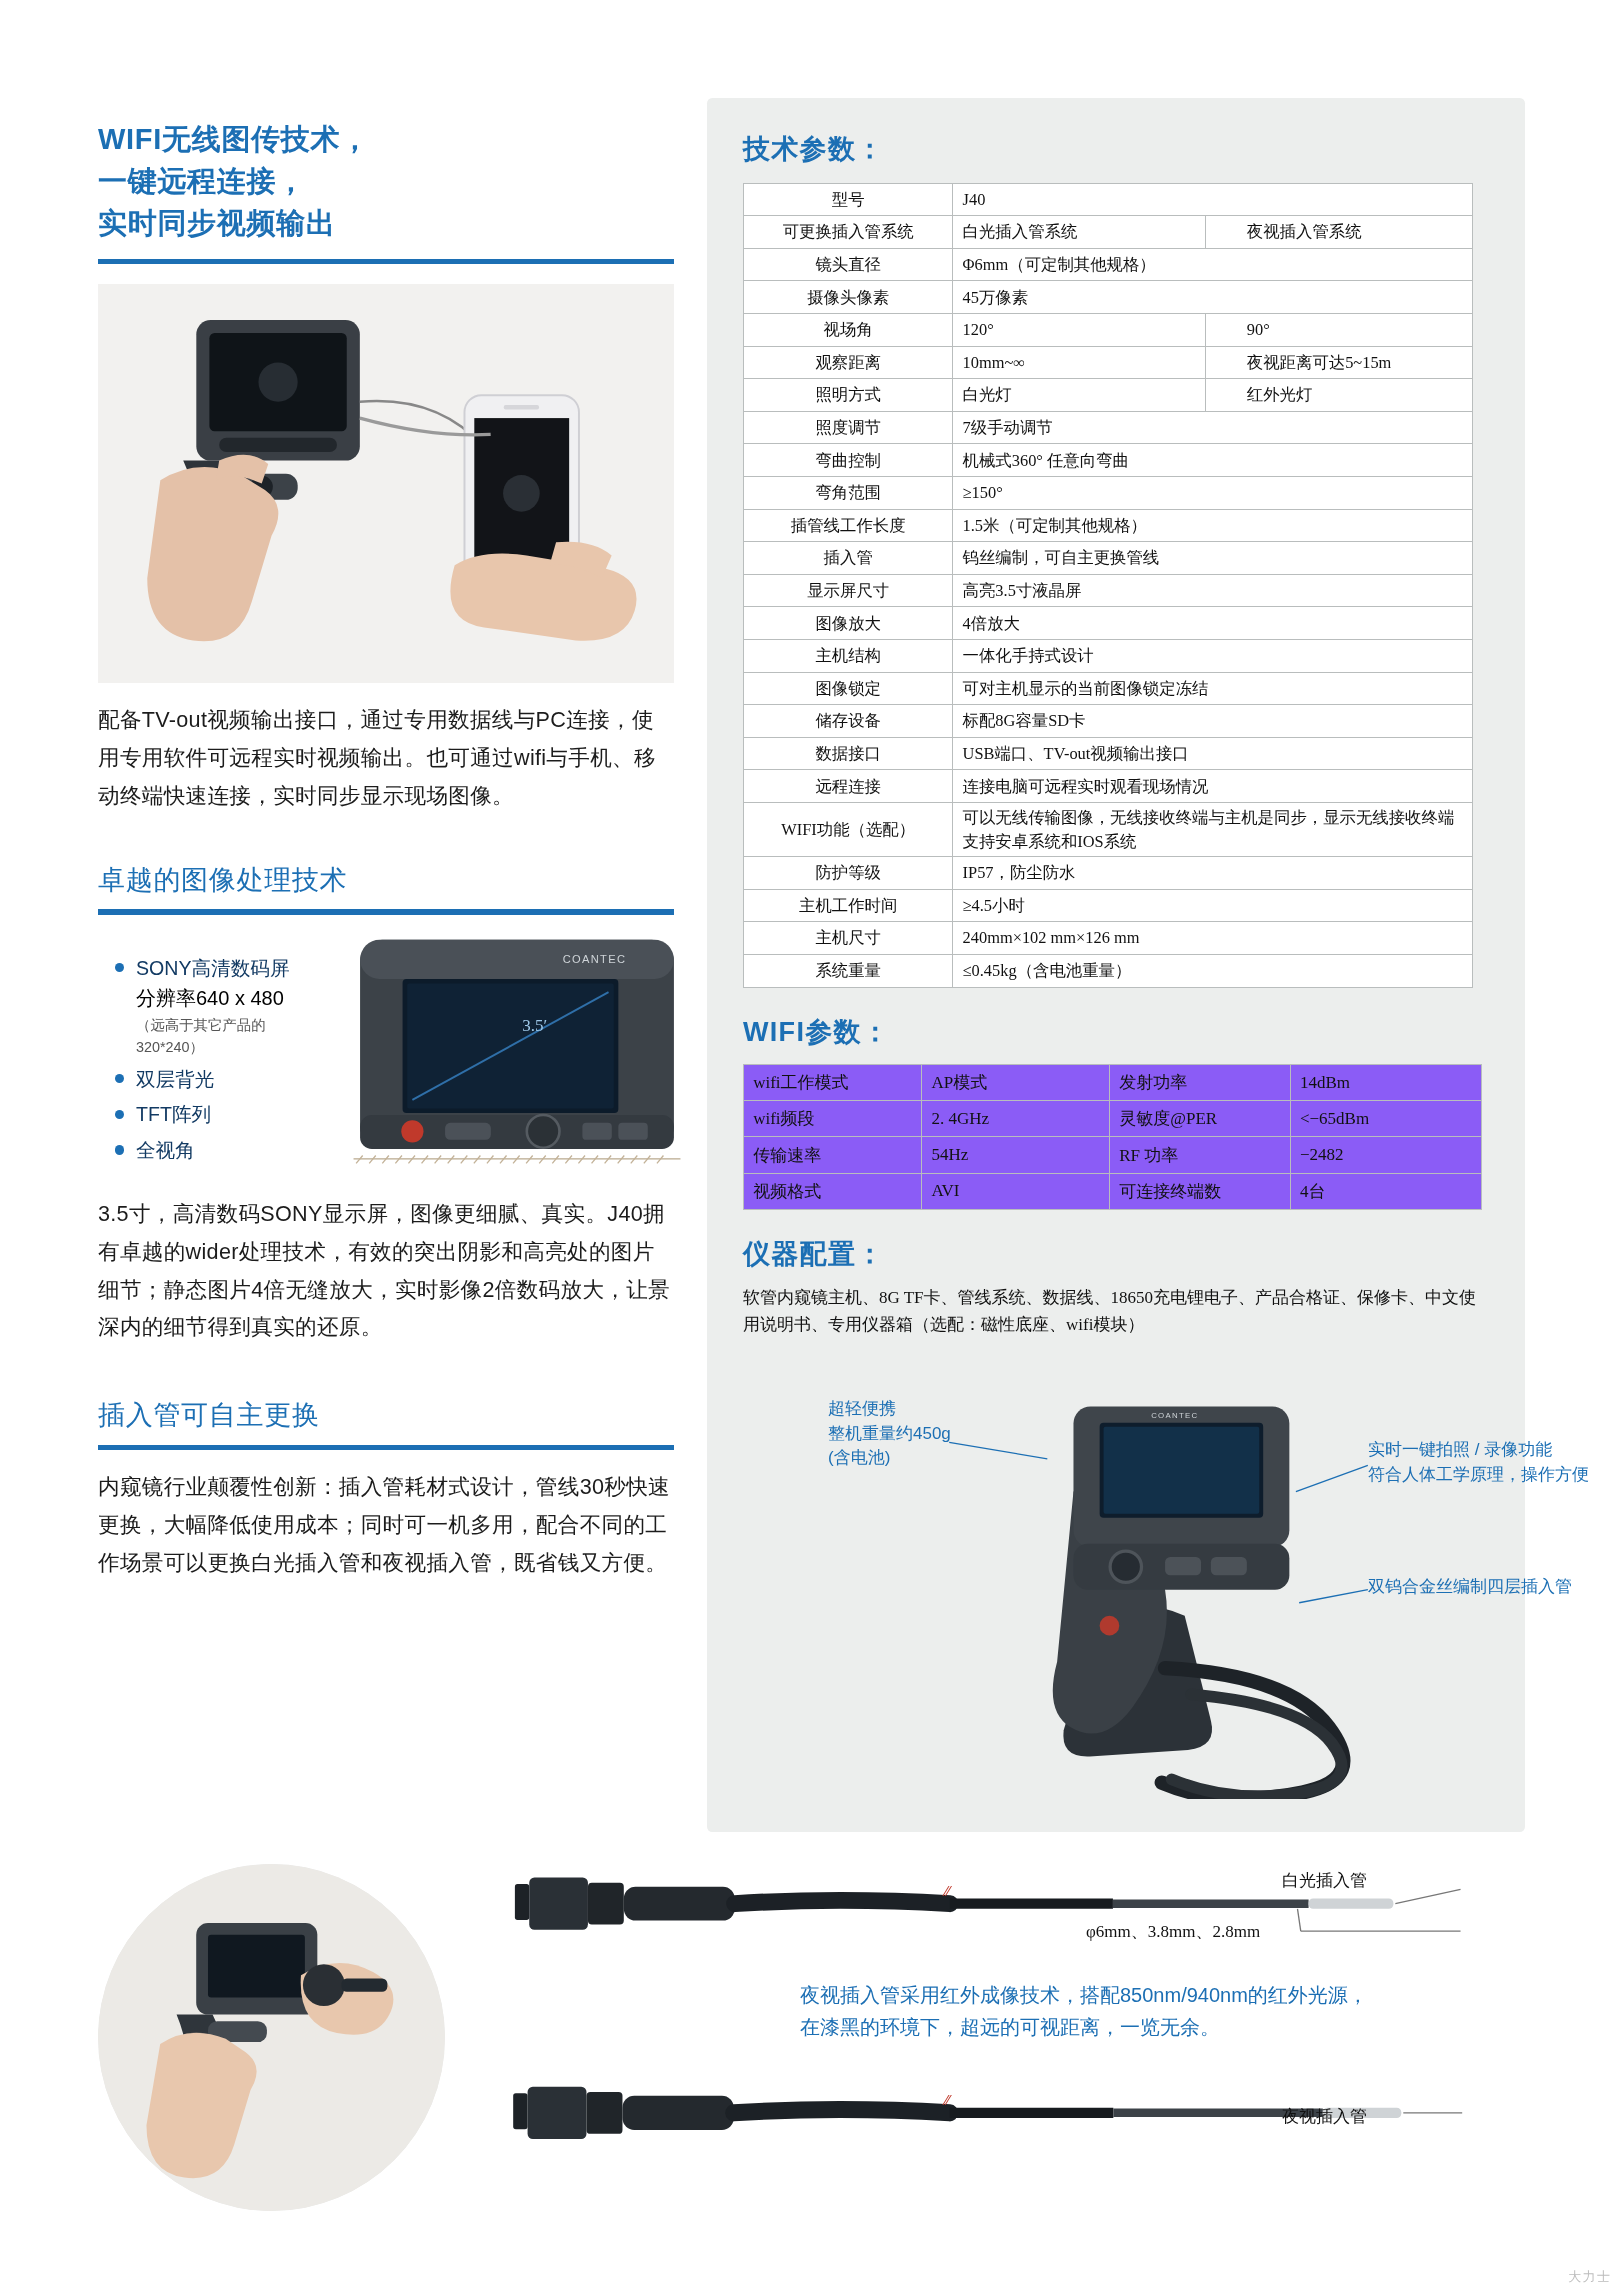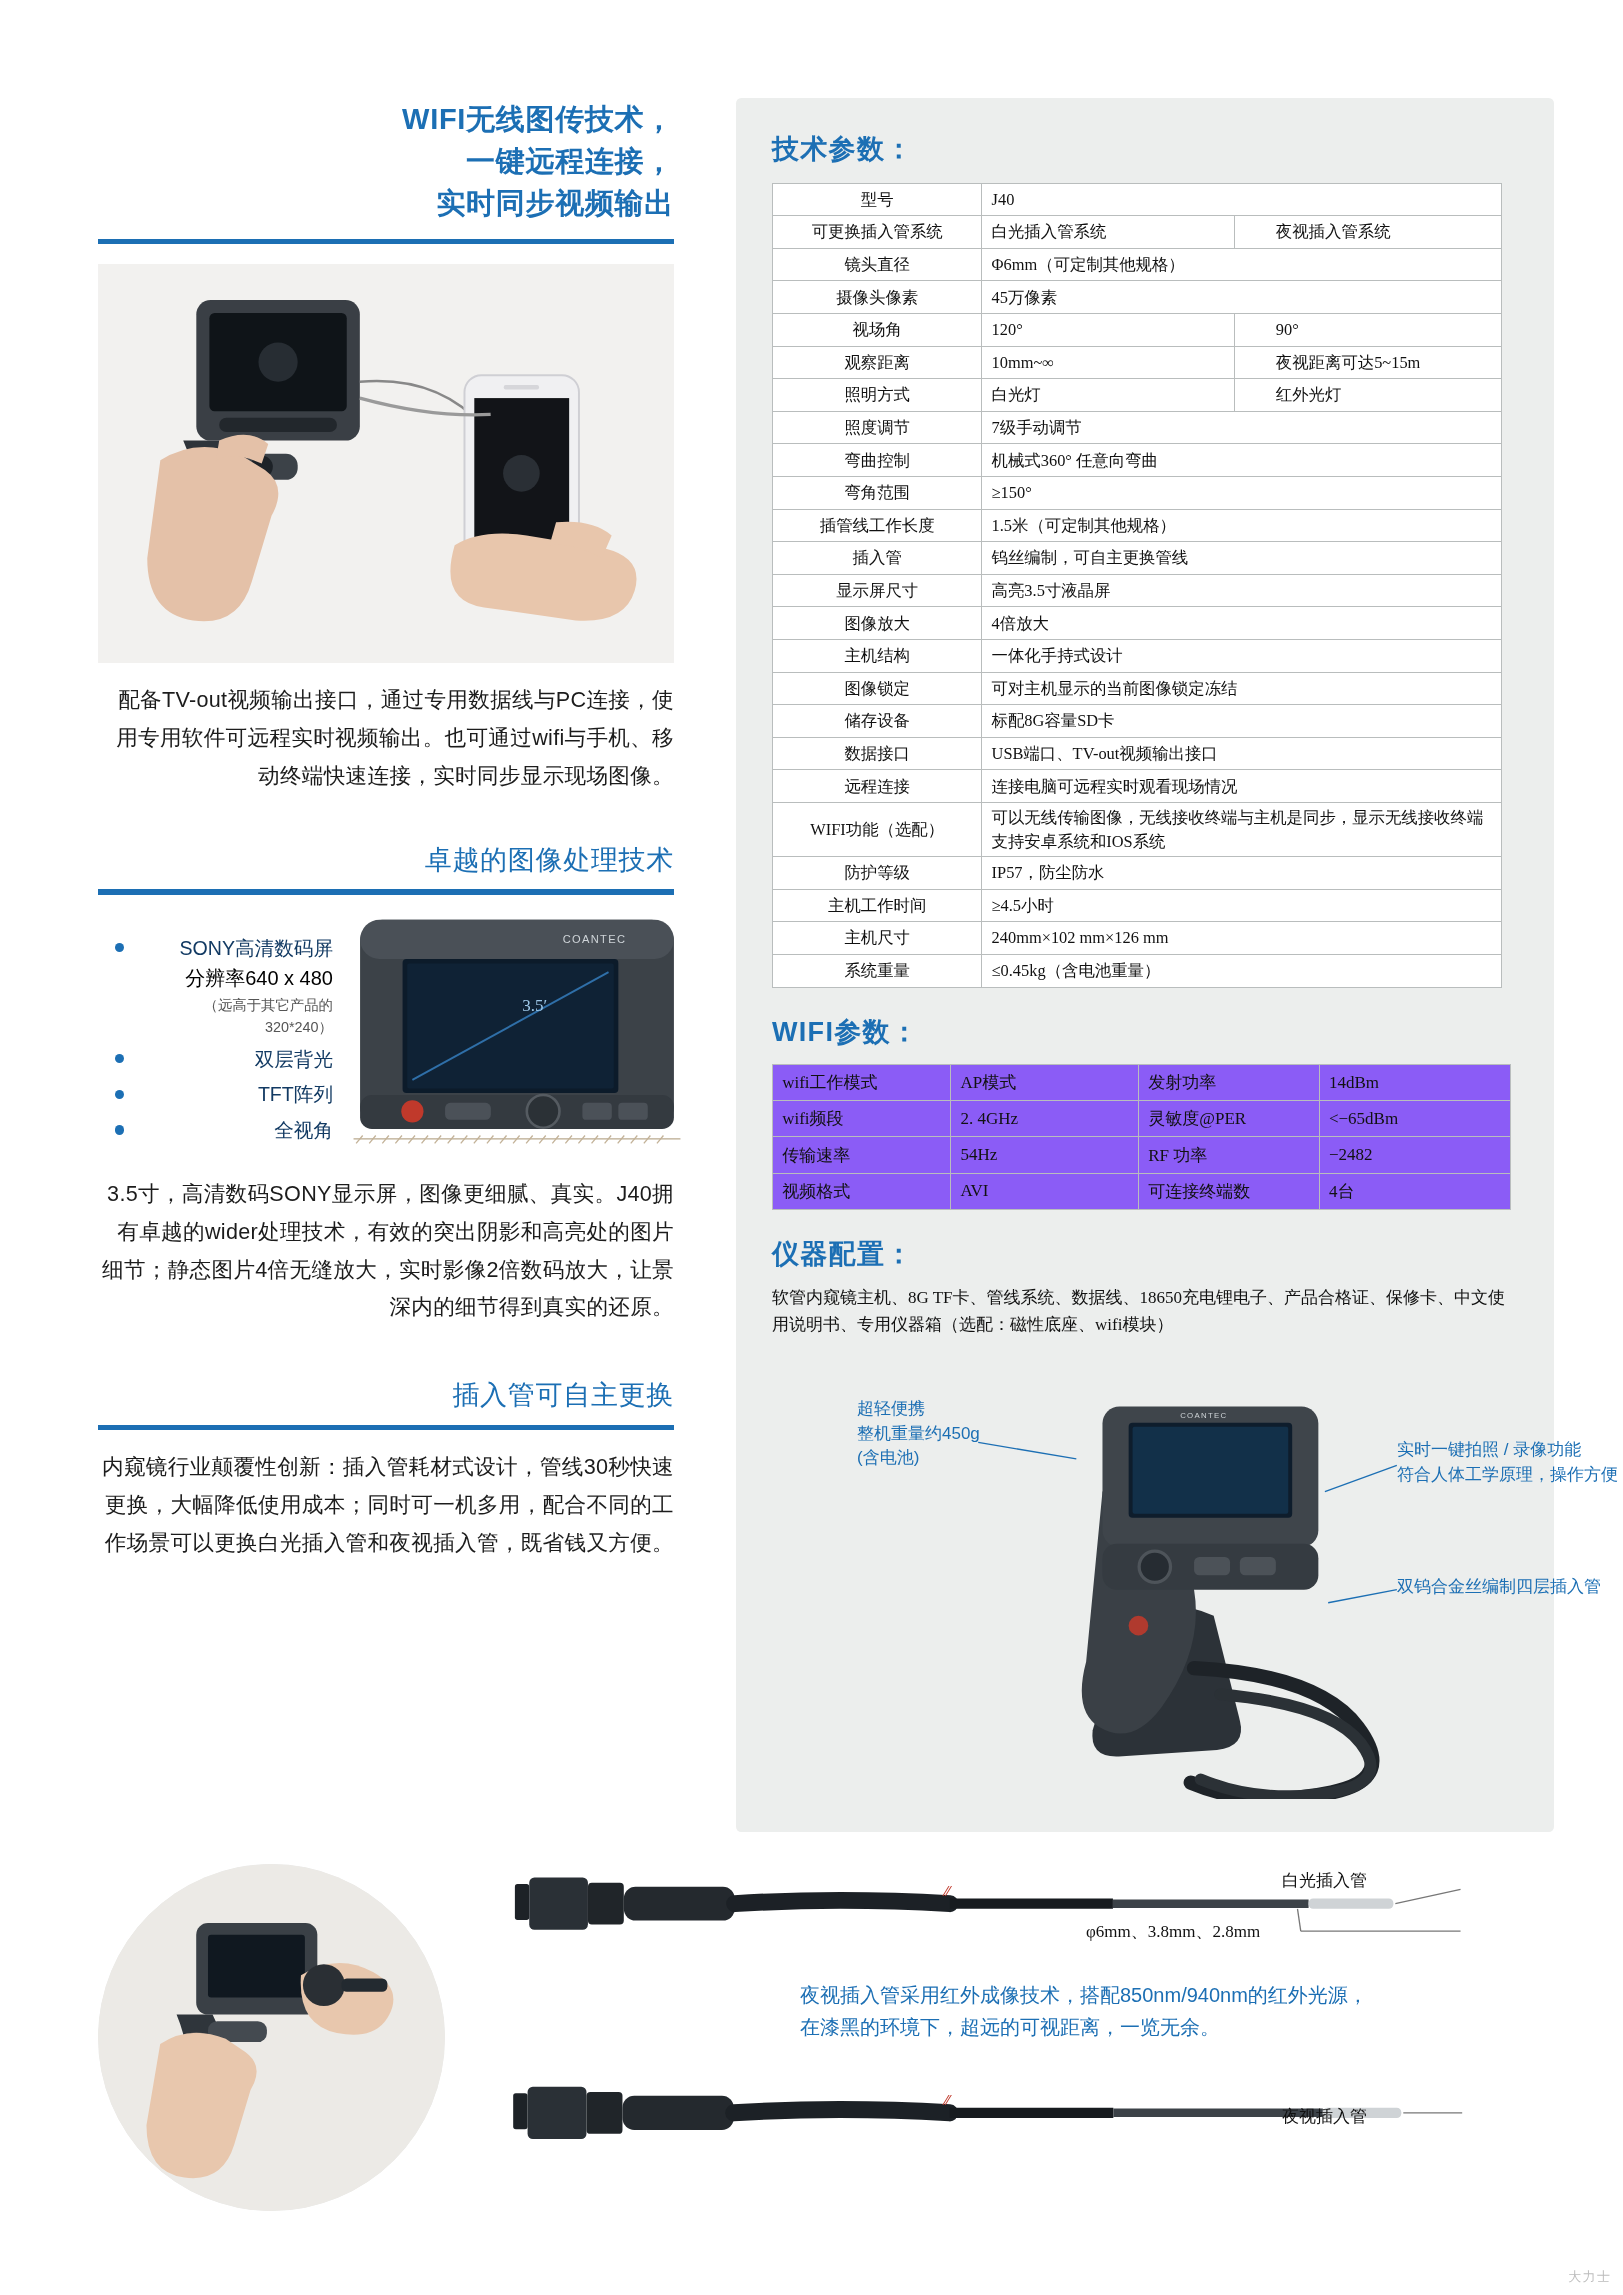--- a/index.html
+++ b/index.html
@@ -7,21 +7,21 @@
     width:1623px;height:2295px;
     background:#ffffff;
     font-family:"Liberation Sans","DejaVu Sans",sans-serif;
     color:#1a1a1a;
     position:relative;
     overflow:hidden;
   }
   .page{position:relative;width:1623px;height:2295px;}
 
   
-  .left-col{position:absolute;left:98px;top:98px;width:576px;text-align:right;}
+  .left-col{position:absolute;left:98px;top:118px;width:576px;}
 
   .headline{
     color:#1c6fb4;font-weight:bold;font-size:29px;line-height:1.45;
     letter-spacing:0.7px;
   }
   .rule{height:5.9px;background:#1c6fb4;margin-top:14.4px;width:576px;}
   .rule.thin{height:5.2px;}
 
   .photo-wifi{
     margin-top:19.6px;width:576px;height:399px;
@@ -45,21 +45,21 @@
   }
   .bullets li .sub{display:block;font-size:20px;color:#000000;padding-left:0;}
   .bullets li .sub2{display:block;font-size:14.4px;color:#555;}
 
   
   .device-box{position:absolute;left:249px;top:0;width:340px;height:242px;}
 
   
   .right-col{
     position:absolute;left:707px;top:98px;width:818px;height:1734px;
-    background:#eceeed;border-radius:5.2px;margin-left:29px;
+    background:#eceeed;border-radius:5.2px;
   }
   .right-inner{position:absolute;left:36px;top:33px;width:762px;}
   .blue-title{
     color:#1c6fb4;font-weight:bold;font-size:27px;letter-spacing:1.3px;
   }
 
   table.spec{
     border-collapse:collapse;width:730px;margin-top:15.7px;background:#fff;
     font-family:"Liberation Serif","DejaVu Serif",serif;
   }

